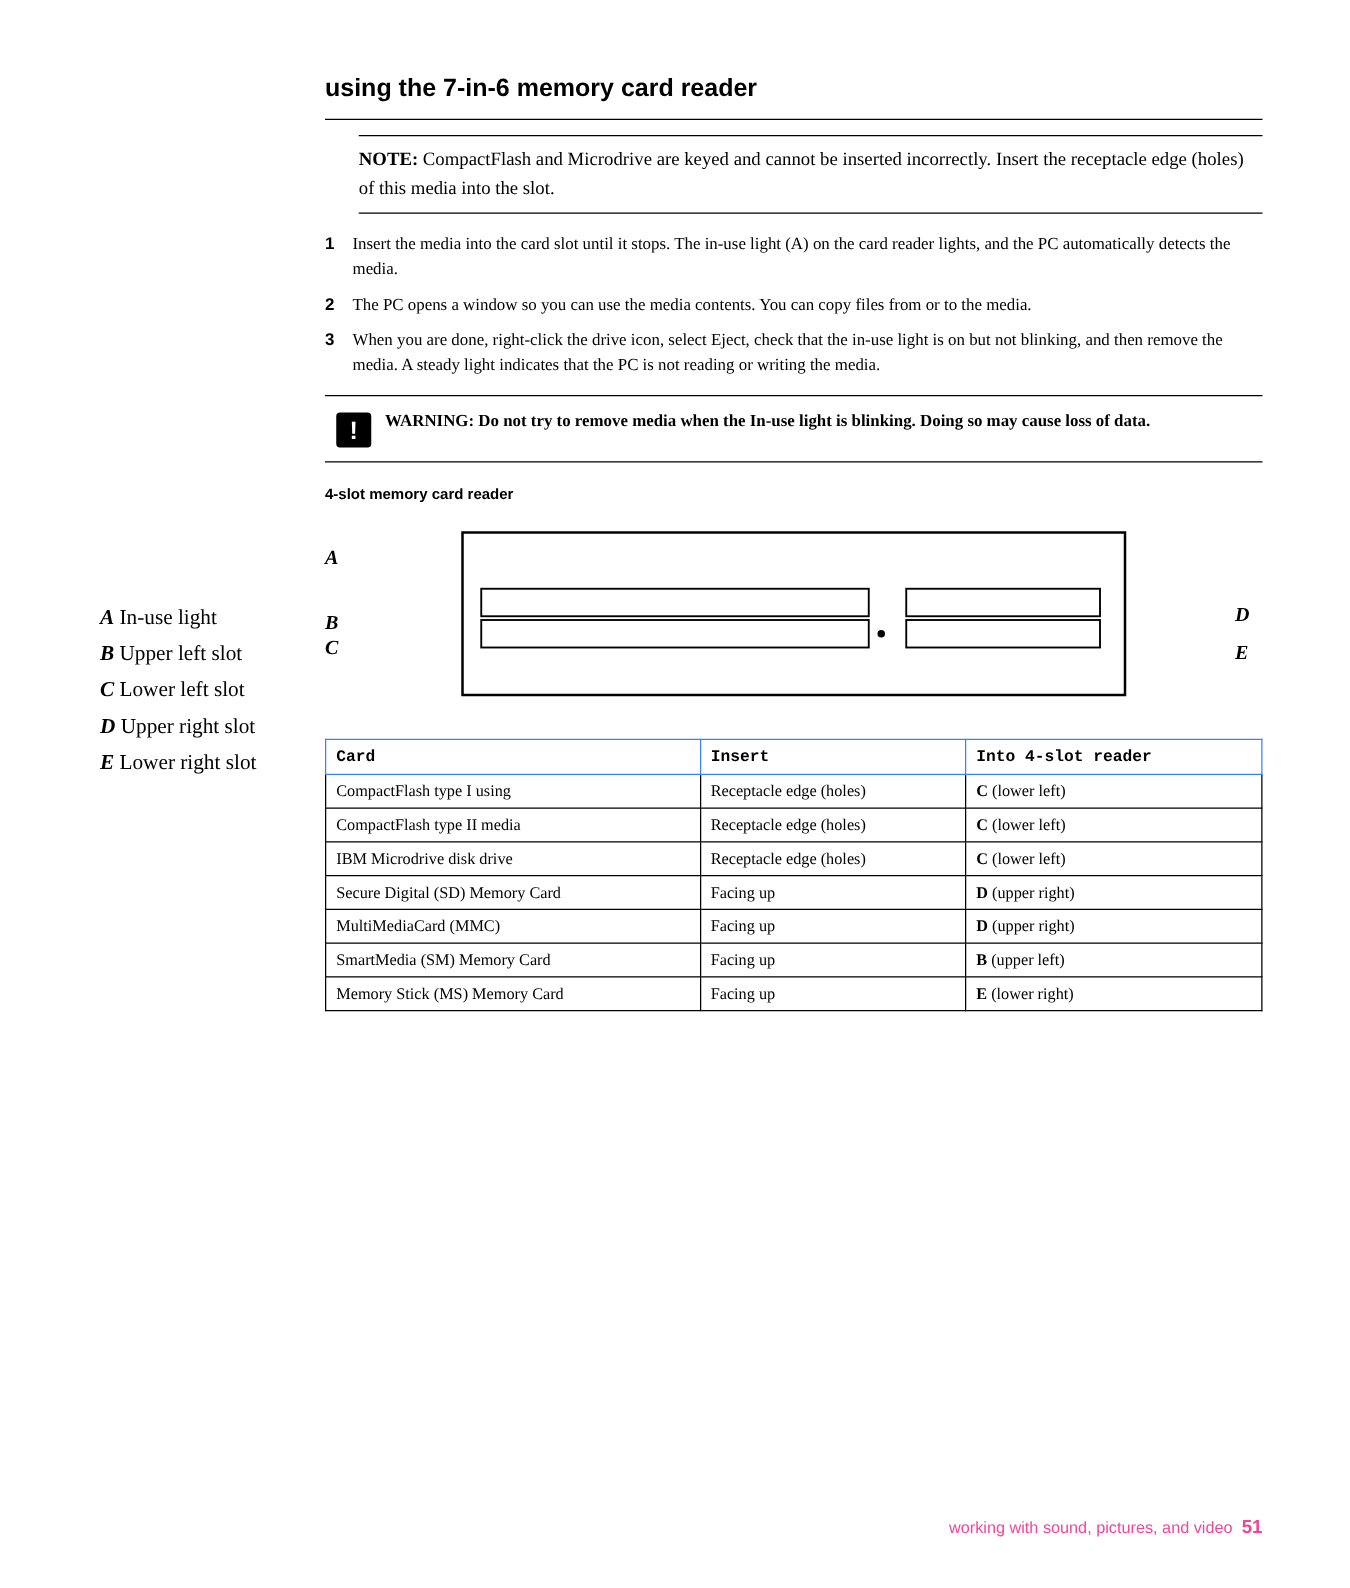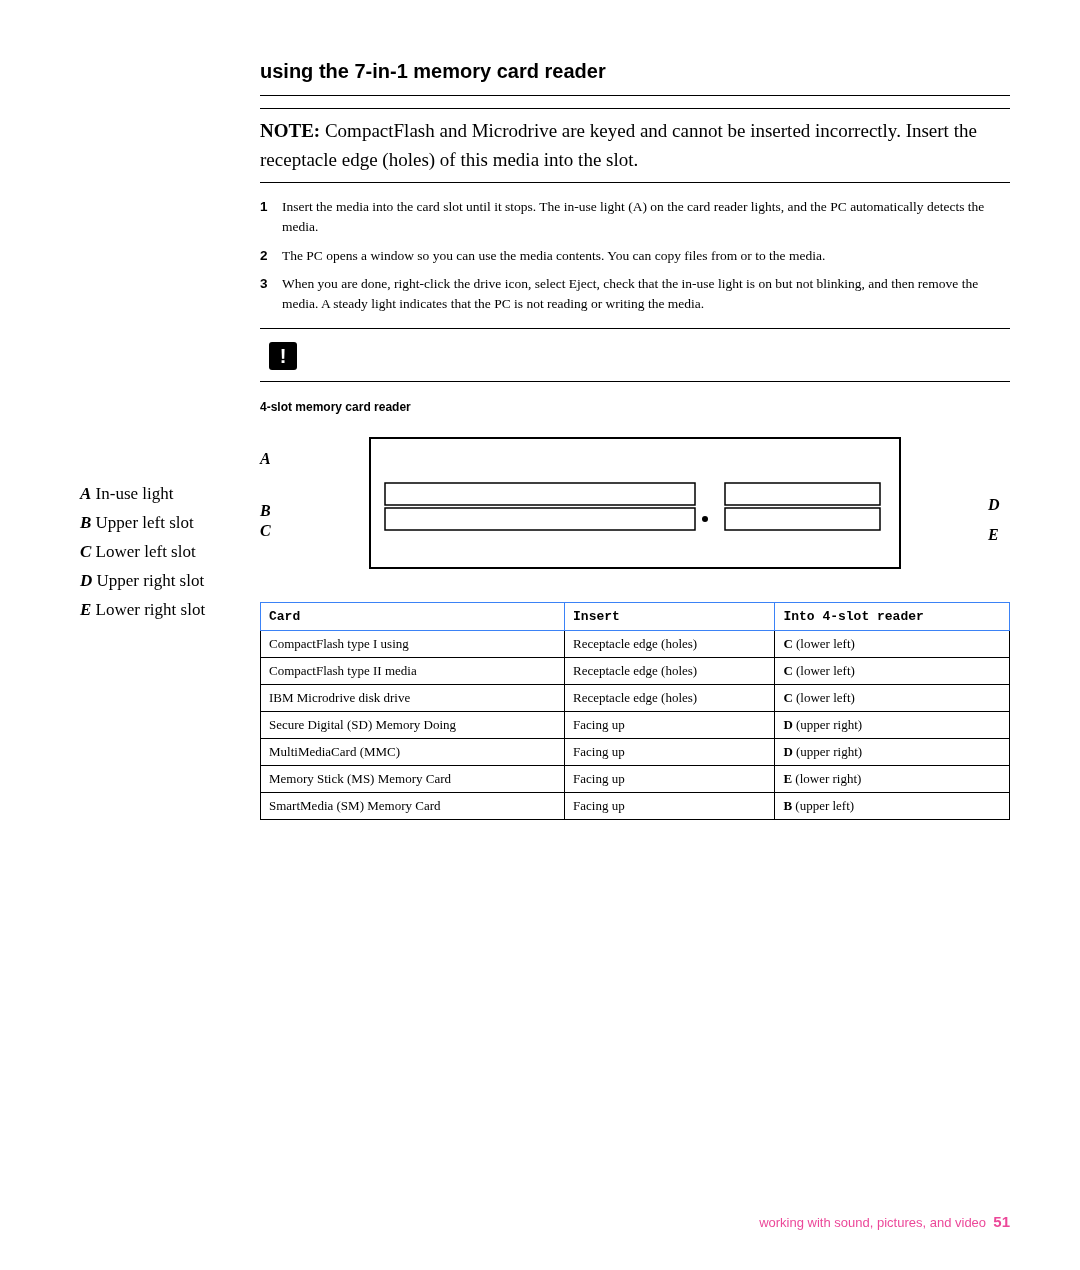--- a/index.html
+++ b/index.html
@@ -54,22 +54,23 @@
       border: none;
       border-top: 1.5px solid #000;
       margin-bottom: 12px;
     }
 
     .note-box {
       border-top: 1px solid #000;
       border-bottom: 1px solid #000;
       padding: 8px 0;
       margin-bottom: 14px;
-      font-size: 19px;
+      font-size: 15px;
       line-height: 1.5;
+      margin-left: 27px;
     }
 
     .note-box strong {
       font-weight: bold;
     }
 
     .steps-list {
       list-style: none;
       padding: 0;
       margin-bottom: 14px;
@@ -245,21 +246,21 @@
     <div class="legend-item">
       <strong>D</strong> <span>Upper right slot</span>
     </div>
     <div class="legend-item">
       <strong>E</strong> <span>Lower right slot</span>
     </div>
   </div>
 
   <div class="main-content">
 
-    <h1 class="page-title">using the 7-in-1 memory card reader</h1>
+    <h1 class="page-title">using the 7-in-6 memory card reader</h1>
     <hr class="title-hr">
 
     <div class="note-box">
       <strong>NOTE:</strong><span> CompactFlash and Microdrive are keyed and cannot be inserted incorrectly. Insert the receptacle edge (holes) of this media into the slot.</span>
     </div>
 
     <ol class="steps-list">
       <li>
         <span class="step-num">1</span>
         <span class="step-text">Insert the media into the card slot until it stops. The in-use light (A) on the card reader lights, and the PC automatically detects the media.</span>
@@ -272,20 +273,23 @@
         <span class="step-num">3</span>
         <span class="step-text">When you are done, right-click the drive icon, select Eject, check that the in-use light is on but not blinking, and then remove the media. A steady light indicates that the PC is not reading or writing the media.</span>
       </li>
     </ol>
 
     <div class="warning-box">
       <svg class="warning-icon" viewBox="0 0 30 30" xmlns="http://www.w3.org/2000/svg">
         <rect x="1" y="1" width="28" height="28" rx="3" ry="3" fill="#000"></rect>
         <text x="15" y="22" text-anchor="middle" fill="white" font-size="20" font-weight="bold" font-family="Arial">!</text>
       </svg>
+      <div class="warning-text">
+        <strong>WARNING: Do not try to remove media when the In-use light is blinking. Doing so may cause loss of data.</strong>
+      </div>
     </div>
 
     <h2 class="section-subtitle">4-slot memory card reader</h2>
 
     <div class="diagram-area">
       <div class="diagram-labels-left">
         <span class="label-a"><i>A</i></span>
         <span class="label-b"><i>B</i></span>
         <span class="label-c"><i>C</i></span>
       </div>
@@ -329,39 +333,39 @@
             <td>CompactFlash type II media</td>
             <td>Receptacle edge (holes)</td>
             <td><b>C</b> (lower left)</td>
           </tr>
           <tr>
             <td>IBM Microdrive disk drive</td>
             <td>Receptacle edge (holes)</td>
             <td><b>C</b> (lower left)</td>
           </tr>
           <tr>
-            <td>Secure Digital (SD) Memory Doing</td>
+            <td>Secure Digital (SD) Memory Card</td>
             <td>Facing up</td>
             <td><b>D</b> (upper right)</td>
           </tr>
           <tr>
             <td>MultiMediaCard (MMC)</td>
             <td>Facing up</td>
             <td><b>D</b> (upper right)</td>
           </tr>
           <tr>
+            <td>SmartMedia (SM) Memory Card</td>
+            <td>Facing up</td>
+            <td><b>B</b> (upper left)</td>
+          </tr>
+          <tr>
             <td>Memory Stick (MS) Memory Card</td>
             <td>Facing up</td>
             <td><b>E</b> (lower right)</td>
           </tr>
-          <tr>
-            <td>SmartMedia (SM) Memory Card</td>
-            <td>Facing up</td>
-            <td><b>B</b> (upper left)</td>
-          </tr>
         </tbody>
     </table>
 
   </div>
 </div>
 
 <div class="page-footer">
   <span>working with sound, pictures, and video</span>&nbsp;&nbsp;<strong>51</strong>
 </div>
 

